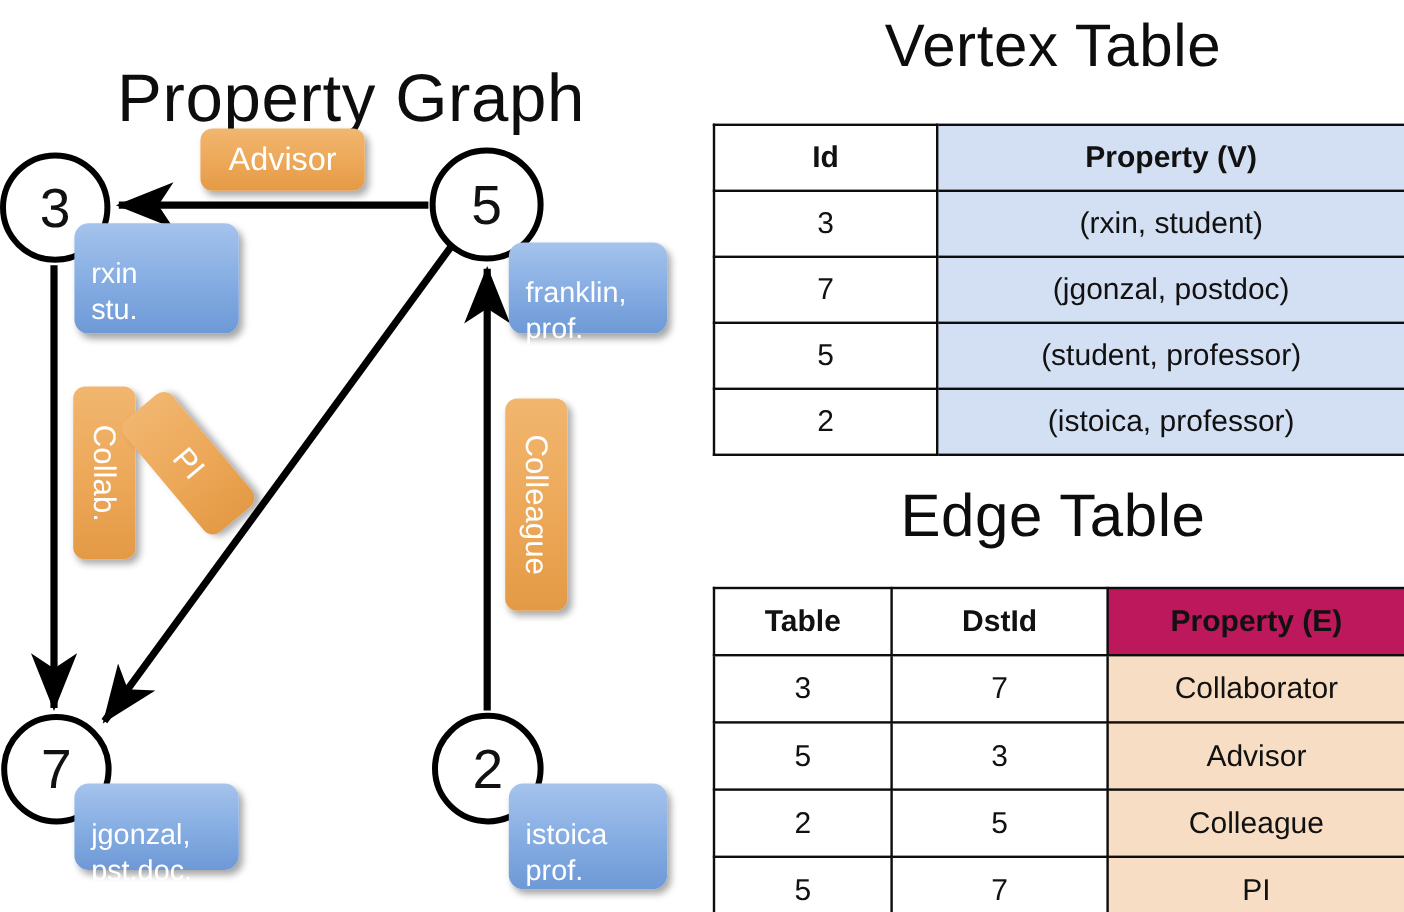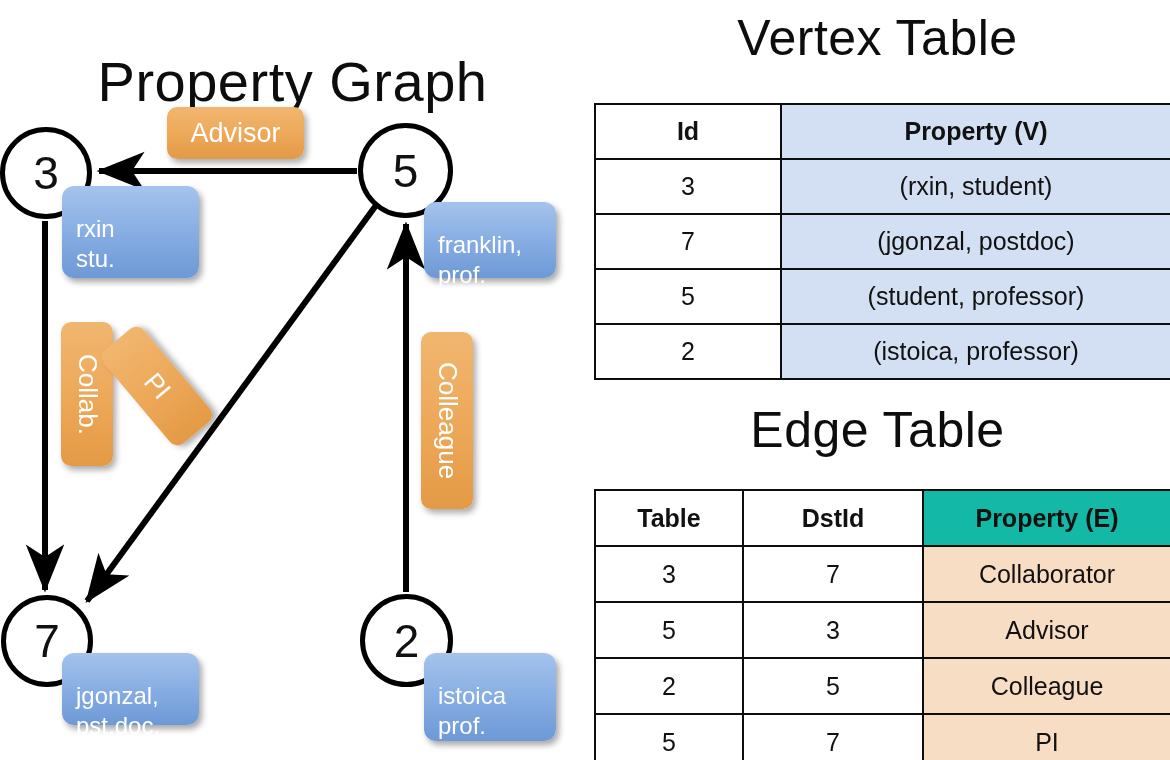--- a/index.html
+++ b/index.html
@@ -177,21 +177,21 @@
   
   #edge-table {
     left: 594px; top: 489px;
     width: 576px;
   }
   #edge-table col.c-src  { width: 148px; }
   #edge-table col.c-dst  { width: 180px; }
   #edge-table col.c-prop { width: 248px; }
   #edge-table th, #edge-table td { height: 54px; font-size: 25px; }
   #edge-table .cell-prop { background: #f7ddc3; }
-  #edge-table th.cell-prop { background: #14b8a6; }
+  #edge-table th.cell-prop { background: #be185d; }
 </style>
 </head>
 <body>
 
 <div class="title" id="title-property-graph">Property Graph</div>
 <div class="title" id="title-vertex-table">Vertex Table</div>
 <div class="title" id="title-edge-table">Edge Table</div>
 
 <div id="graph-panel">
 

